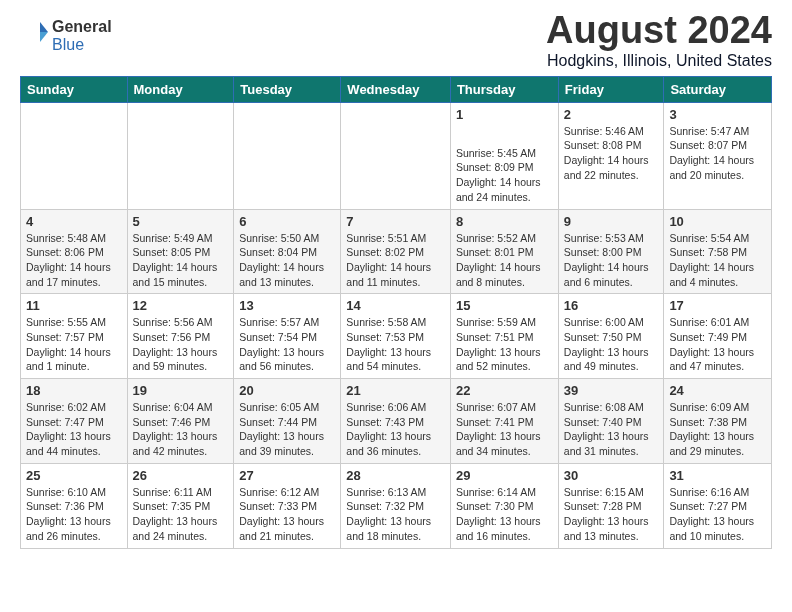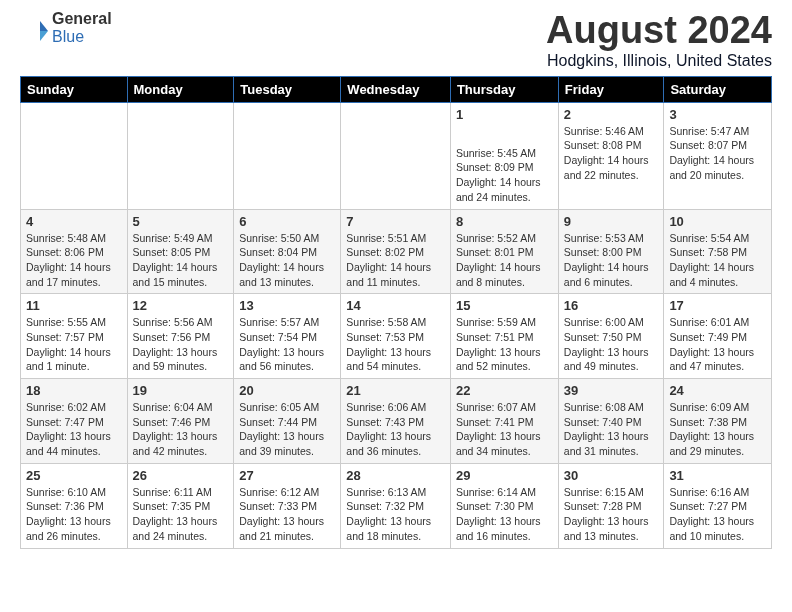--- a/index.html
+++ b/index.html
@@ -11,22 +11,22 @@
       padding: 10px 20px 20px 20px;
     }
     .header-area {
       display: flex;
       justify-content: space-between;
       align-items: flex-start;
       margin-bottom: 6px;
     }
     .logo {
       display: flex;
-      align-items: flex-end;
-      margin-top: 0;
+      align-items: flex-start;
+      margin-top: 8px;
     }
     .logo-text {
       display: flex;
       flex-direction: column;
       line-height: 1.1;
     }
     .logo-general {
       font-size: 16px;
       font-weight: bold;
       color: #333;
@@ -53,21 +53,21 @@
     .subtitle {
       font-size: 16px;
       color: #0f172a;
     }
     table {
       width: 100%;
       border-collapse: collapse;
       font-size: 11px;
     }
     thead tr th {
-      background: #000000;
+      background: #0f766e;
       color: #fff;
       text-align: left;
       padding: 5px 6px;
       font-size: 13px;
       font-weight: bold;
       border: 1px solid #2e6db4;
     }
     tbody tr td {
       border: 1px solid #ccc;
       vertical-align: top;

